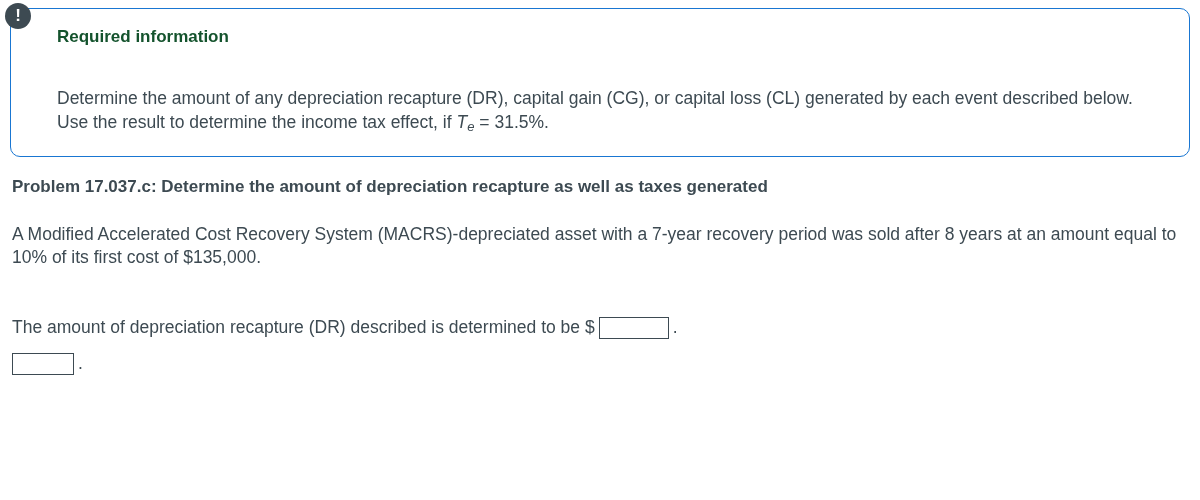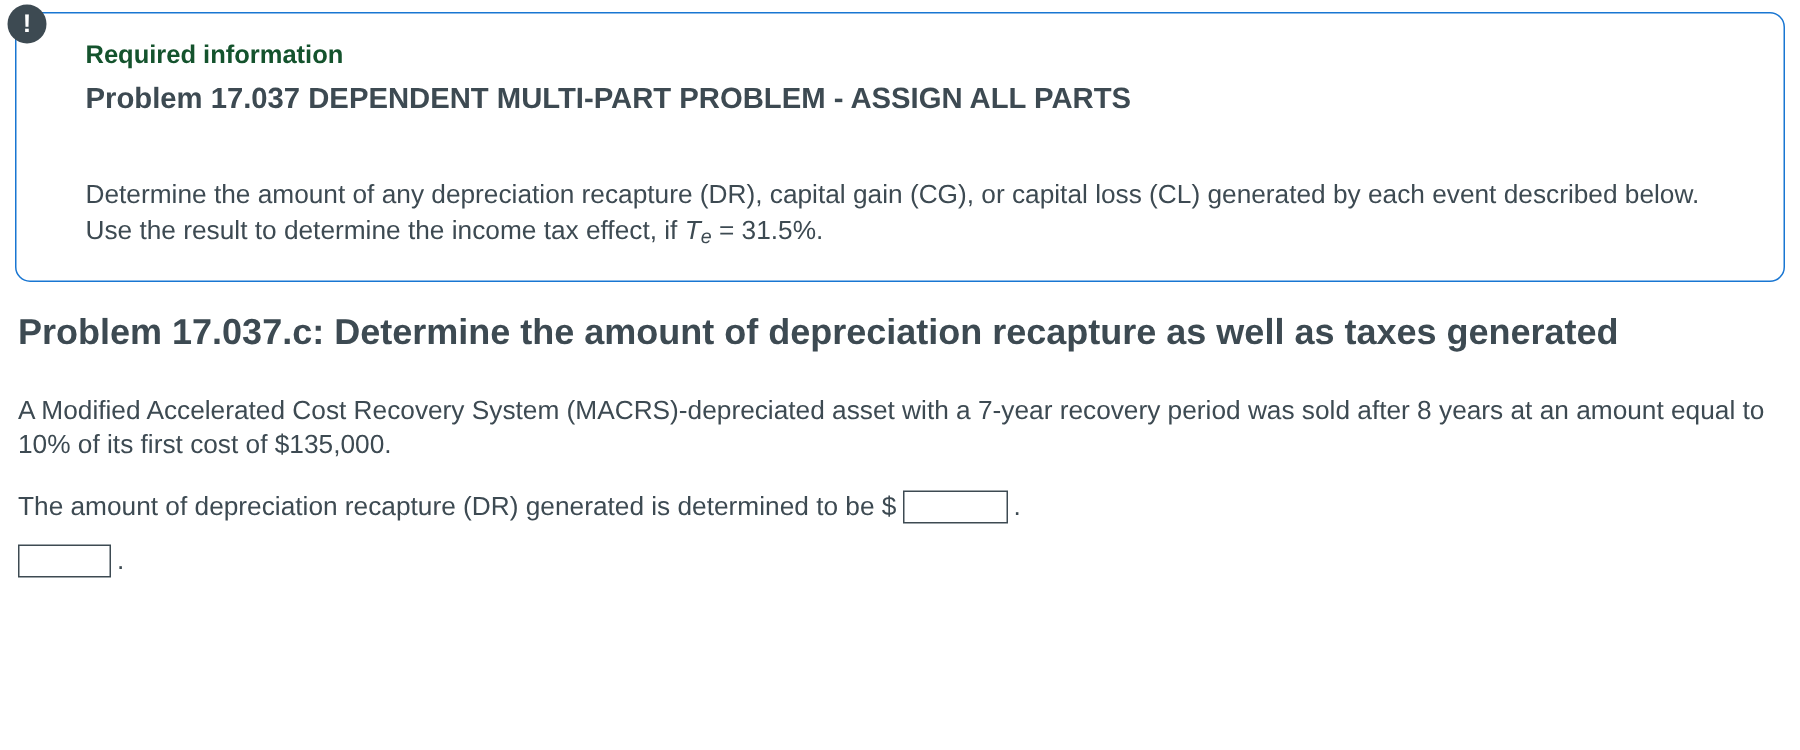--- a/index.html
+++ b/index.html
@@ -54,31 +54,31 @@
   .problem-desc em.var {
     font-style: italic;
   }
   .problem-desc sub {
     font-style: italic;
     font-size: 0.75em;
     vertical-align: -0.25em;
   }
   .subproblem-title {
     font-weight: bold;
-    font-size: 24px;
+    font-size: 17px;
     color: #3d4a52;
     margin: 6px 0 26px 0;
     padding: 0 2px;
   }
   .body-text {
     font-size: 17.5px;
     line-height: 1.35;
     color: #3d4a52;
     padding: 0 2px;
-    margin-bottom: 18px;
+    margin-bottom: 47px;
   }
   .answer-line {
     font-size: 17.5px;
     color: #3d4a52;
     padding: 0 2px;
     margin-bottom: 14px;
     display: flex;
     align-items: center;
     flex-wrap: wrap;
     gap: 4px;
@@ -94,32 +94,31 @@
   .answer-input.w2 { width: 62px; }
 </style>
 </head>
 <body>
 
 <div class="info-box">
   <div class="info-icon">
     <span>!</span>
   </div>
   <div class="required-label">Required information</div>
-  <div class="problem-title">Problem 17.037 DEPENDENT MULTI-PART PROBLEM - ASSIGN ALL PARTS</div>
   <div class="problem-desc">
     <span>Determine the amount of any depreciation recapture (DR), capital gain (CG), or capital loss (CL) generated by each event described below. Use the result to determine the income tax effect, if </span><em class="var">T</em><sub>e</sub><span> = 31.5%.</span>
   </div>
 </div>
 
 <div class="subproblem-title">Problem 17.037.c: Determine the amount of depreciation recapture as well as taxes generated</div>
 
 <div class="body-text">A Modified Accelerated Cost Recovery System (MACRS)-depreciated asset with a 7-year recovery period was sold after 8 years at an amount equal to 10% of its first cost of $135,000.</div>
 
 <div class="answer-line">
-  <span>The amount of depreciation recapture (DR) generated is determined to be $</span>
+  <span>The amount of depreciation recapture (DR) described is determined to be $</span>
   <input type="text" class="answer-input w1" value="" style="">
   <span>.</span>
 </div>
 
 <div class="answer-line">
   <input type="text" class="answer-input w2" value="" style="">
   <span>.</span>
 </div>
 
 </body></html>

